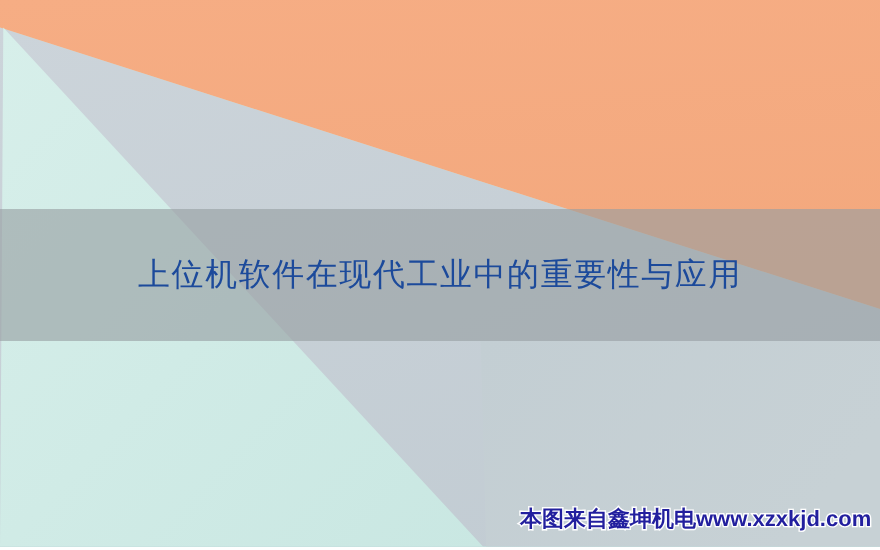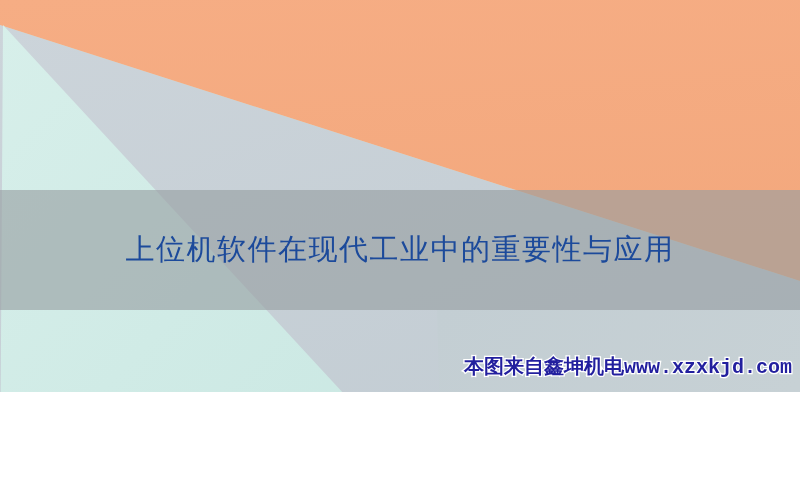--- a/index.html
+++ b/index.html
@@ -3,21 +3,21 @@
 <meta charset="utf-8">
 <style>
   html, body {
     margin: 0;
     padding: 0;
     background: #ffffff;
   }
   #canvas {
     position: relative;
     width: 800px;
-    height: 392px;
+    height: 497px;
     overflow: hidden;
     font-family: "DejaVu Sans", "Liberation Sans", sans-serif;
     background: #5eead4;
   }
   .layer {
     position: absolute;
     top: 0; left: 0;
     width: 800px;
     height: 500px;
     display: block;
@@ -48,21 +48,21 @@
     position: absolute;
     right: 8px;
     bottom: 12px;
     font-size: 20px;
     font-weight: 700;
     letter-spacing: 0px;
     color: #221f9e;
     white-space: nowrap;
     -webkit-text-stroke: 2.5px #ffffff;
     paint-order: stroke fill;
-    font-family: Liberation Mono, monospace;
+    font-family: Liberation Sans, sans-serif;
   }
 </style>
 </head>
 <body>
 
 <div id="canvas">
 
   <svg class="layer" viewBox="0 0 800 500" preserveAspectRatio="none" aria-hidden="true">
     <defs>
       <linearGradient id="mintGrad" x1="0" y1="0" x2="1" y2="1">

